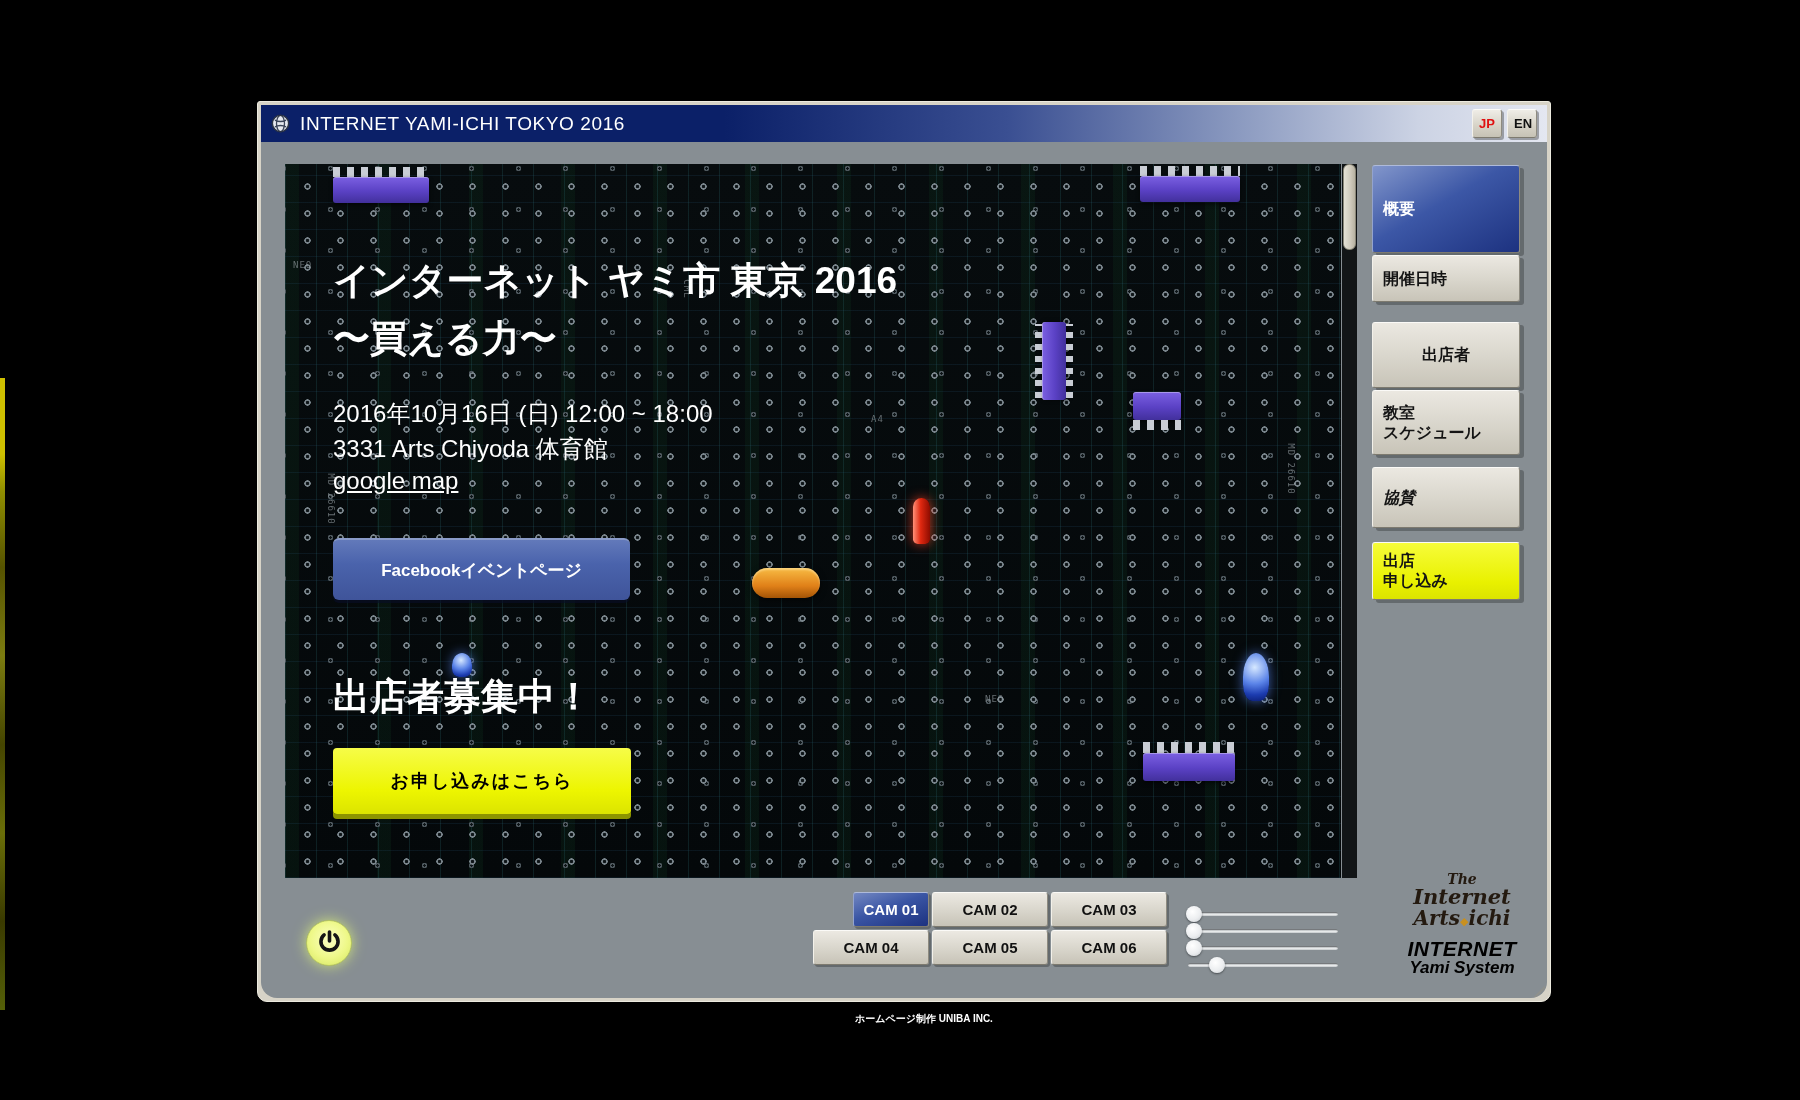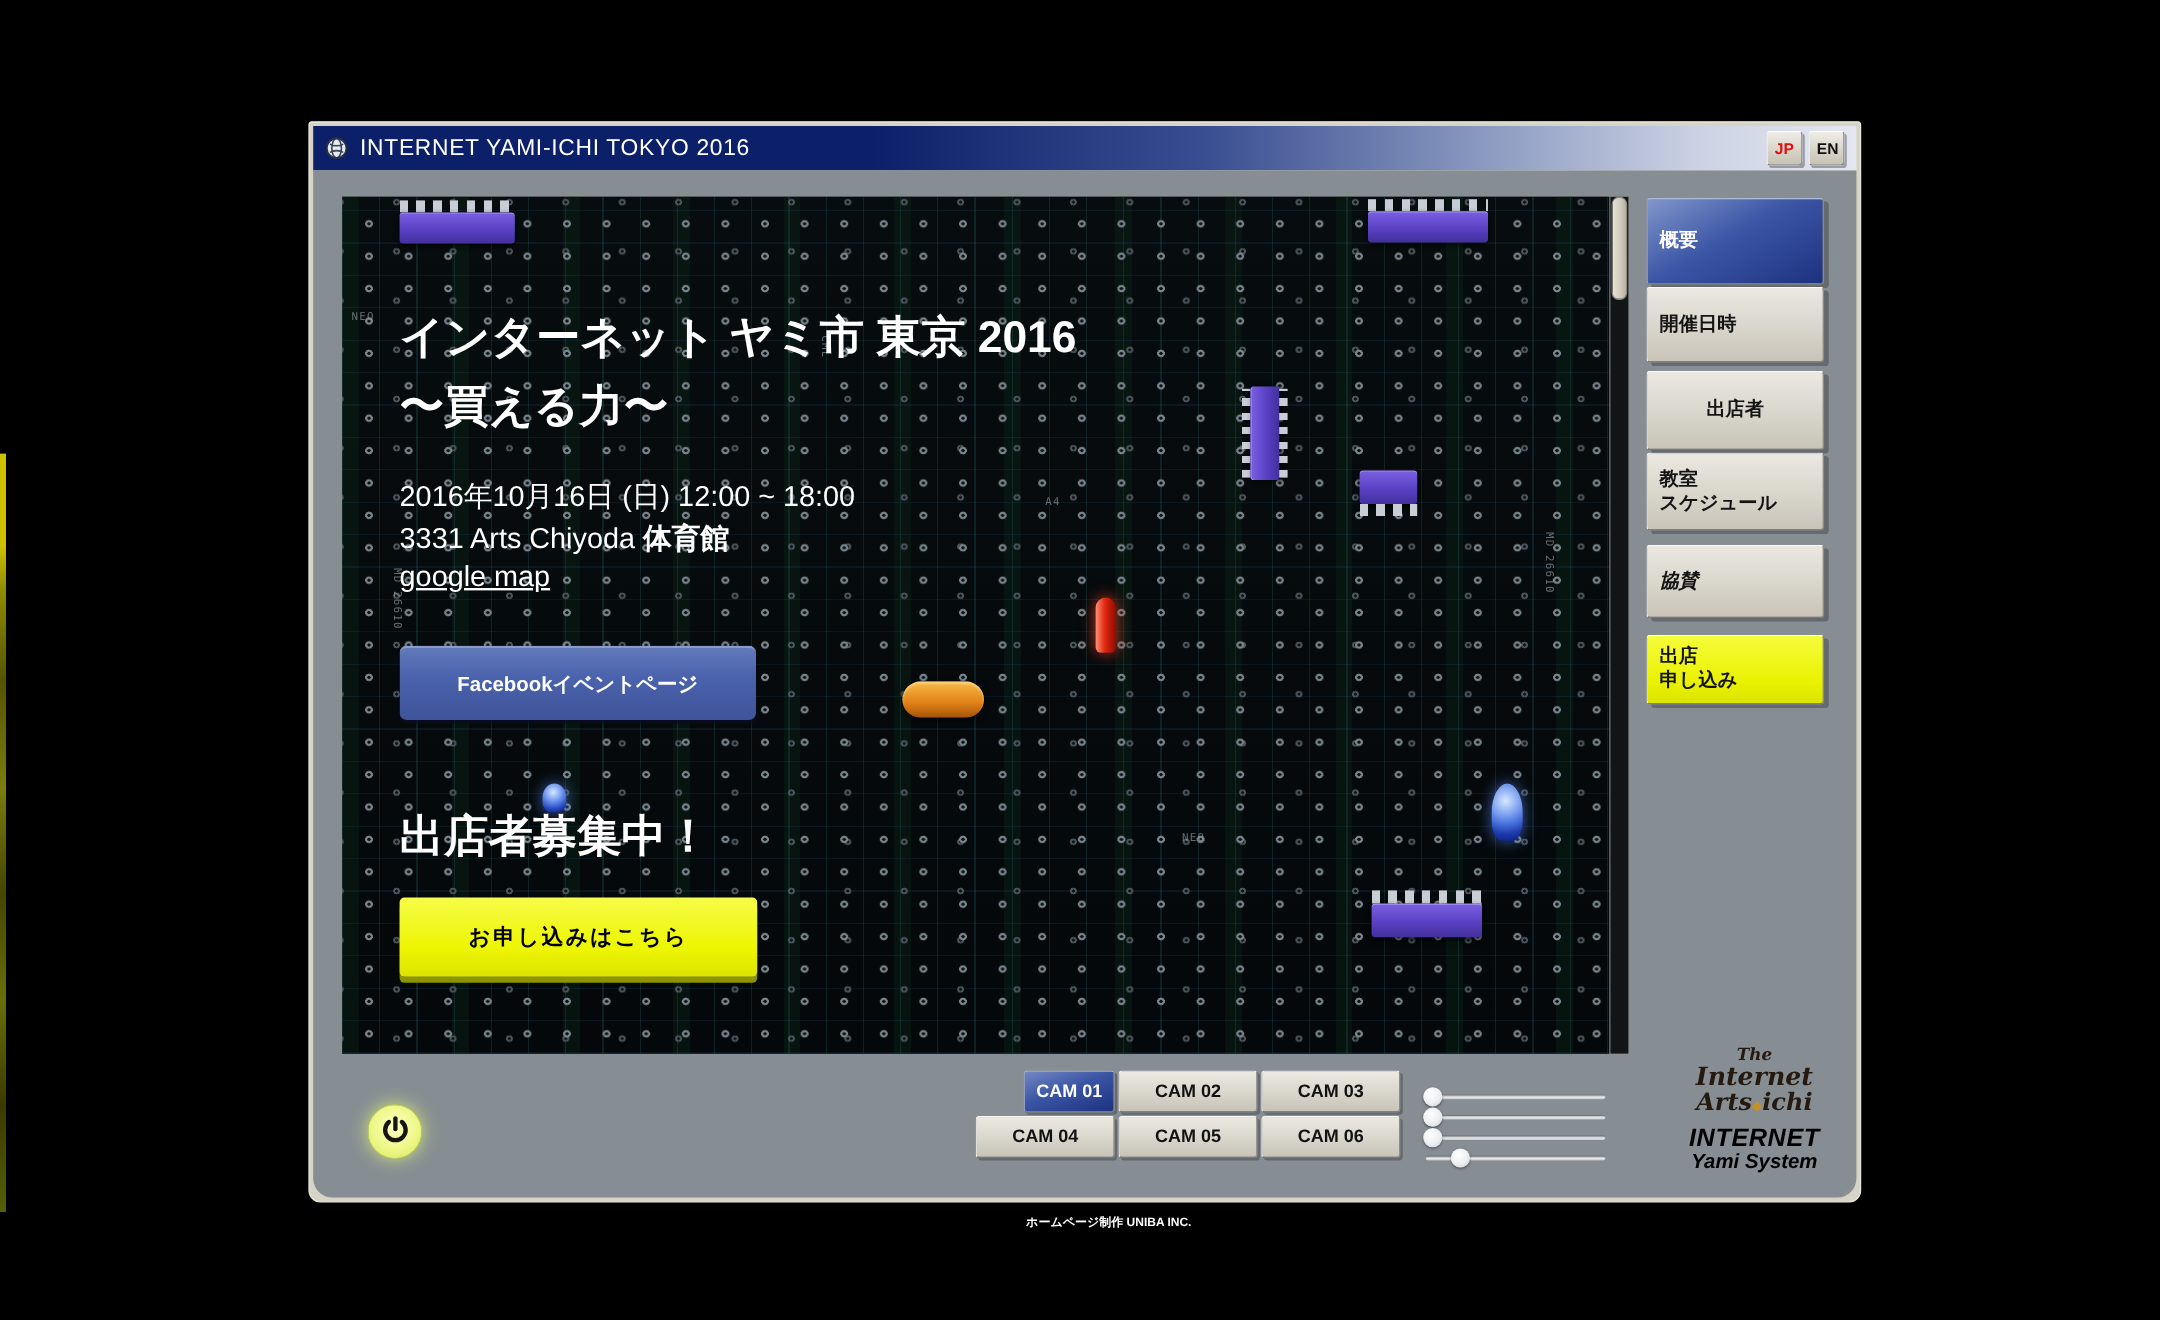--- a/index.html
+++ b/index.html
@@ -71,21 +71,21 @@
   .led-blue{position:absolute;border-radius:50% 50% 35% 35%;
     background:radial-gradient(circle at 45% 30%,#d6e8ff 0%,#5b84e8 45%,#1c3cb0 75%,#0a1c70 100%);
     box-shadow:0 0 12px rgba(90,140,255,.65);}
 
   
   .pcb h1,.pcb .txt{position:absolute;color:#fff;margin:0;white-space:nowrap;}
   .h1a{left:48px;top:92px;font-size:37px;font-weight:bold;}
   .h1b{left:48px;top:150px;font-size:37px;font-weight:bold;}
   .date-line{left:48px;top:234px;font-size:24px;}
   .venue-line{left:48px;top:269px;font-size:24px;}
-  .venue-line b{font-weight:bold;}
+  .venue-line b{font-weight:normal;}
   .map-link{left:48px;top:303px;font-size:24px;color:#fff;text-decoration:underline;cursor:pointer;}
   .fb-btn{position:absolute;left:48px;top:374px;width:297px;height:62px;cursor:pointer;
     background:linear-gradient(180deg,#6279ba 0%,#4a63ac 40%,#3f549a 100%);
     border:none;border-top:2px solid #8a9bc9;border-radius:6px;
     box-shadow:0 3px 0 rgba(8,14,40,.6);
     color:#fff;font-size:17px;font-weight:bold;font-family:"Liberation Sans","DejaVu Sans",sans-serif;}
   .recruit{left:48px;top:508px;font-size:37px;font-weight:bold;}
   .apply-btn{position:absolute;left:48px;top:584px;width:298px;height:66px;cursor:pointer;
     background:linear-gradient(180deg,#f6fc48 0%,#edf500 65%,#dce400 100%);
     border:none;border-radius:4px;box-shadow:0 5px 0 #8c9400;
@@ -100,23 +100,23 @@
 
   
   .sidebar{position:absolute;left:1111px;top:23px;width:148px;}
   .side-item{box-sizing:border-box;width:148px;display:flex;align-items:center;padding:0 10px;
     font-size:16px;font-weight:bold;color:#141414;cursor:pointer;border-radius:3px;
     background:linear-gradient(180deg,#ebe8e1 0%,#d8d5cb 55%,#c8c4b8 100%);
     border-top:1px solid #fbfaf7;border-left:1px solid #f3f1ea;
     border-right:1px solid #8e8b80;border-bottom:1px solid #7d7a6f;
     box-shadow:4px 3px 0 rgba(66,70,72,.5);}
   .side-item .lbl{white-space:pre-line;line-height:1.25;}
-  .si1{height:72px;margin-bottom:2px;background:linear-gradient(150deg,#8296cb 0%,#3c57a6 45%,#1d3280 100%);
+  .si1{height:88px;margin-bottom:2px;background:linear-gradient(150deg,#8296cb 0%,#3c57a6 45%,#1d3280 100%);
        color:#fff;border-top:1px solid #aebada;border-left:1px solid #93a3ce;}
-  .si2{height:63px;margin-bottom:7px;}
+  .si2{height:47px;margin-bottom:20px;}
   .si3{height:66px;margin-bottom:2px;justify-content:center;}
   .si4{height:65px;margin-bottom:12px;}
   .si5{height:61px;margin-bottom:14px;font-style:italic;}
   .si6{height:58px;margin-bottom:3px;background:linear-gradient(180deg,#f6fc3a,#e9f100 70%,#dce400);}
   .si7{height:63px;}
 
   
   .power-btn{position:absolute;left:45px;top:778px;width:46px;height:46px;border-radius:50%;
     background:radial-gradient(circle at 50% 42%,#fbffc2 0%,#eef888 55%,#d3e55e 100%);
     border:1px solid #b8c860;box-shadow:0 0 14px rgba(222,245,120,.8);

